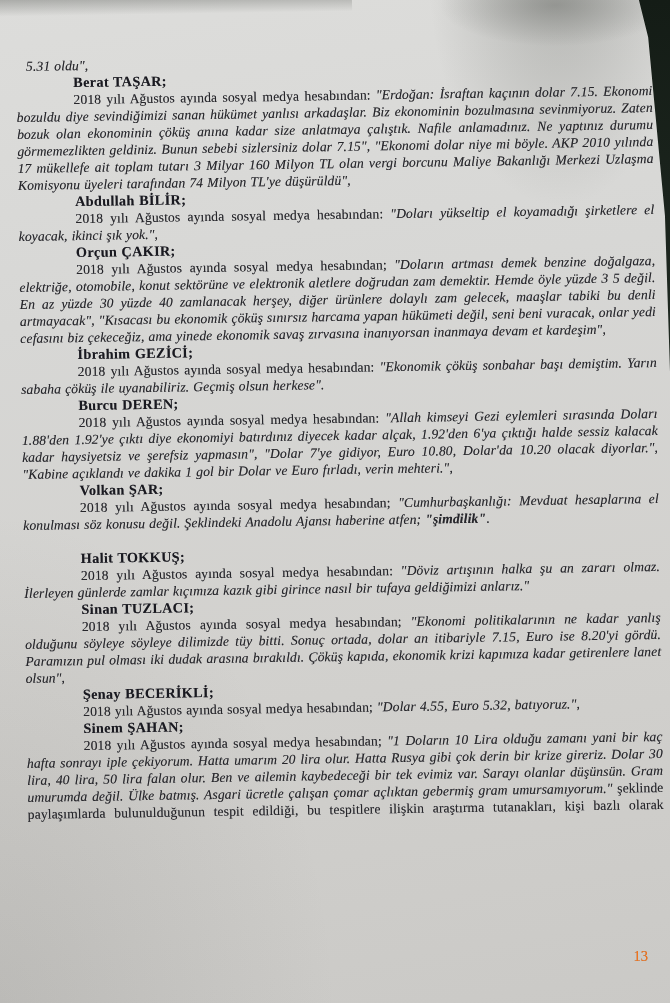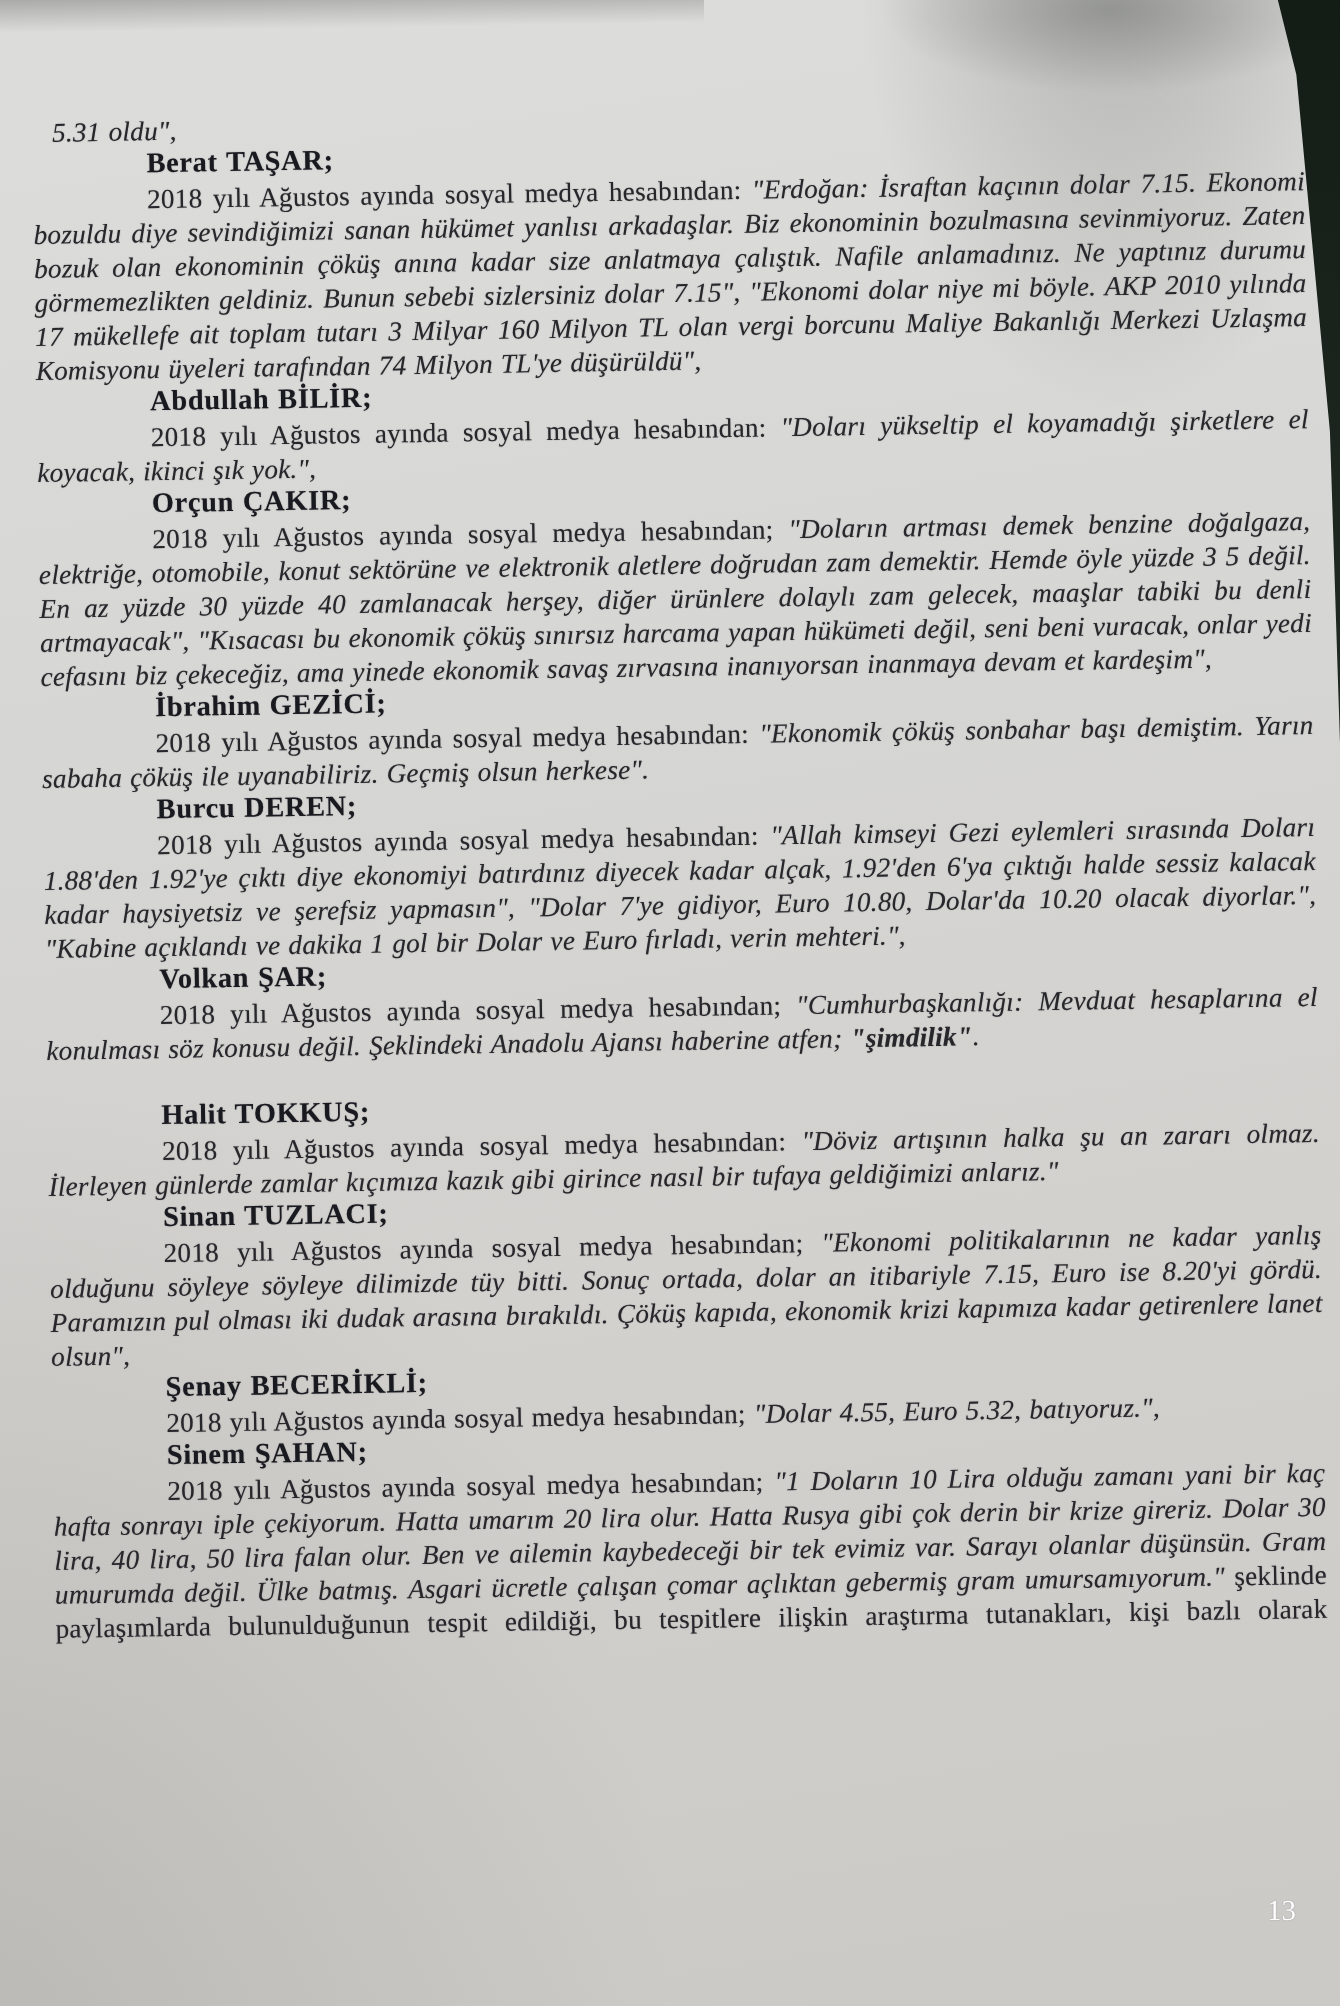--- a/index.html
+++ b/index.html
@@ -82,21 +82,21 @@
     text-indent: 57px;
   }
   .entry:last-child .entry-body { text-align-last: justify; }
   .seg-n { font-style: normal; }
   .seg-i { font-style: italic; }
   .seg-bi { font-style: italic; font-weight: bold; }
   .pagenum {
     position: absolute;
     right: 22px; top: 948px;
     font-size: 14.5px;
-    color: #ffffff;
+    color: #f97316;
     text-shadow: 0 0 0.6px rgba(40,40,46,0.45);
   }
 </style>
 </head>
 <body>
 
 <div class="frame">
   <div class="paper"></div>
   <div class="band-topleft"></div>
   <div class="shadow-top"></div>

